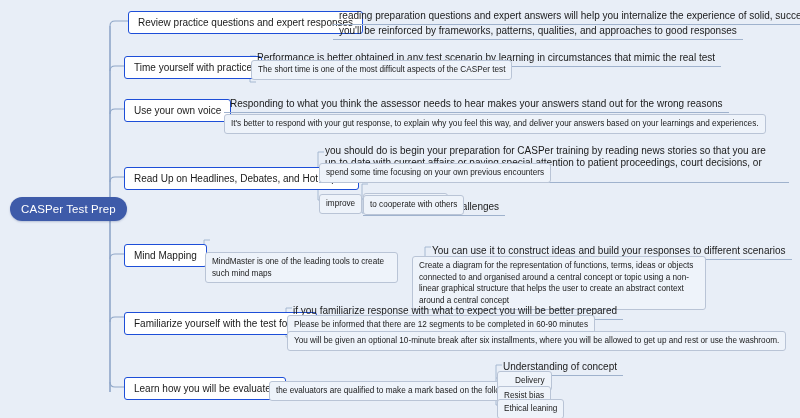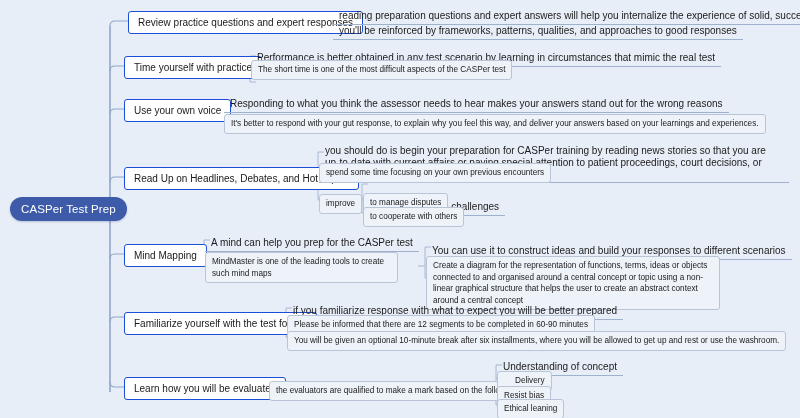--- a/index.html
+++ b/index.html
@@ -112,27 +112,26 @@
   <div class="node topic" style="left:124px;top:99px;">Use your own voice</div>
   <div class="node under nowrap" style="left:224px;top:95px;">Responding to what you think the assessor needs to hear makes your answers stand out for the wrong reasons</div>
   <div class="node boxed nowrap" style="left:224px;top:114px;">It's better to respond with your gut response, to explain why you feel this way, and deliver your answers based on your learnings and experiences.</div>
 
   <div class="node topic" style="left:124px;top:167px;">Read Up on Headlines, Debates, and Hot Topics</div>
   <div class="node under" style="left:319px;top:142px;width:470px;">you should do is begin your preparation for CASPer training by reading news stories so that you are up-to-date with current affairs or paying special attention to patient proceedings, court decisions, or other reports relevant to your future career</div>
   <div class="node boxed nowrap" style="left:319px;top:163px;">spend some time focusing on your own previous encounters</div>
   <div class="node boxed nowrap" style="left:319px;top:194px;">improve</div>
   <div class="node under nowrap" style="left:363px;top:178px;margin-top:20px;">the ability to solve challenges</div>
   <div class="node boxed nowrap" style="left:363px;top:193px;">to manage disputes</div>
-  <div class="node boxed nowrap" style="left:363px;top:207px;">to cooperate with others</div>
+  <div class="node boxed nowrap" style="left:363px;top:195px;">to cooperate with others</div>
 
   <div class="node topic" style="left:124px;top:244px;">Mind Mapping</div>
-  <div class="node under nowrap" style="left:205px;top:234px;">A mind can help you prep for the CASPer test</div>
   <div class="node boxed" style="left:205px;top:252px;width:193px;">MindMaster is one of the leading tools to create such mind maps</div>
   <div class="node under nowrap" style="left:426px;top:242px;">You can use it to construct ideas and build your responses to different scenarios</div>
-  <div class="node boxed" style="left:426px;top:256px;width:294px;">Create a diagram for the representation of functions, terms, ideas or objects connected to and organised around a central concept or topic using a non-linear graphical structure that helps the user to create an abstract context around a central concept</div>
+  <div class="node boxed" style="left:412px;top:256px;width:294px;">Create a diagram for the representation of functions, terms, ideas or objects connected to and organised around a central concept or topic using a non-linear graphical structure that helps the user to create an abstract context around a central concept</div>
 
   <div class="node topic" style="left:124px;top:312px;">Familiarize yourself with the test format</div>
   <div class="node under nowrap" style="left:287px;top:302px;">if you familiarize response with what to expect you will be better prepared</div>
   <div class="node boxed nowrap" style="left:287px;top:315px;">Please be informed that there are 12 segments to be completed in 60-90 minutes</div>
   <div class="node boxed nowrap" style="left:287px;top:331px;">You will be given an optional 10-minute break after six installments, where you will be allowed to get up and rest or use the washroom.</div>
 
   <div class="node topic" style="left:124px;top:377px;">Learn how you will be evaluated</div>
   <div class="node boxed nowrap" style="left:269px;top:381px;">the evaluators are qualified to make a mark based on the following</div>
   <div class="node under nowrap" style="left:497px;top:358px;">Understanding of concept</div>
   <div class="node boxed nowrap" style="left:497px;top:371px;padding-left:17px;">Delivery</div>

